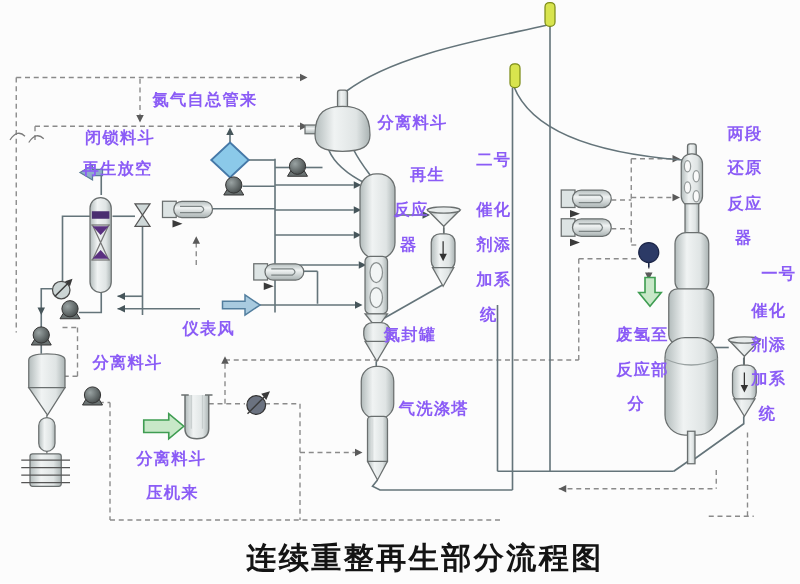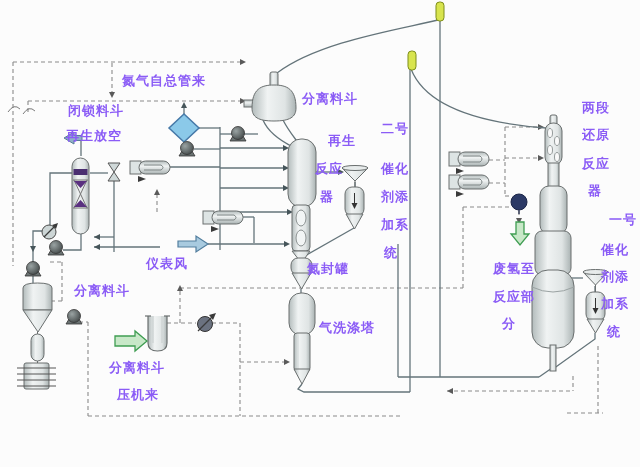--- a/index.html
+++ b/index.html
@@ -357,14 +357,15 @@
 <div class="lbl" style="left:588px;top:184px">器</div>
 <div class="lbl" style="left:609px;top:213px">一号</div>
 <div class="lbl" style="left:601px;top:243px">催化</div>
 <div class="lbl" style="left:601px;top:270px">剂添</div>
 <div class="lbl" style="left:601px;top:297px">加系</div>
 <div class="lbl" style="left:607px;top:325px">统</div>
 <div class="lbl" style="left:493px;top:262px">废氢至</div>
 <div class="lbl" style="left:493px;top:290px">反应部</div>
 <div class="lbl" style="left:502px;top:317px">分</div>
 
+<div class="title">连续重整再生部分流程图</div>
 
 </div>
 
 </body></html>

